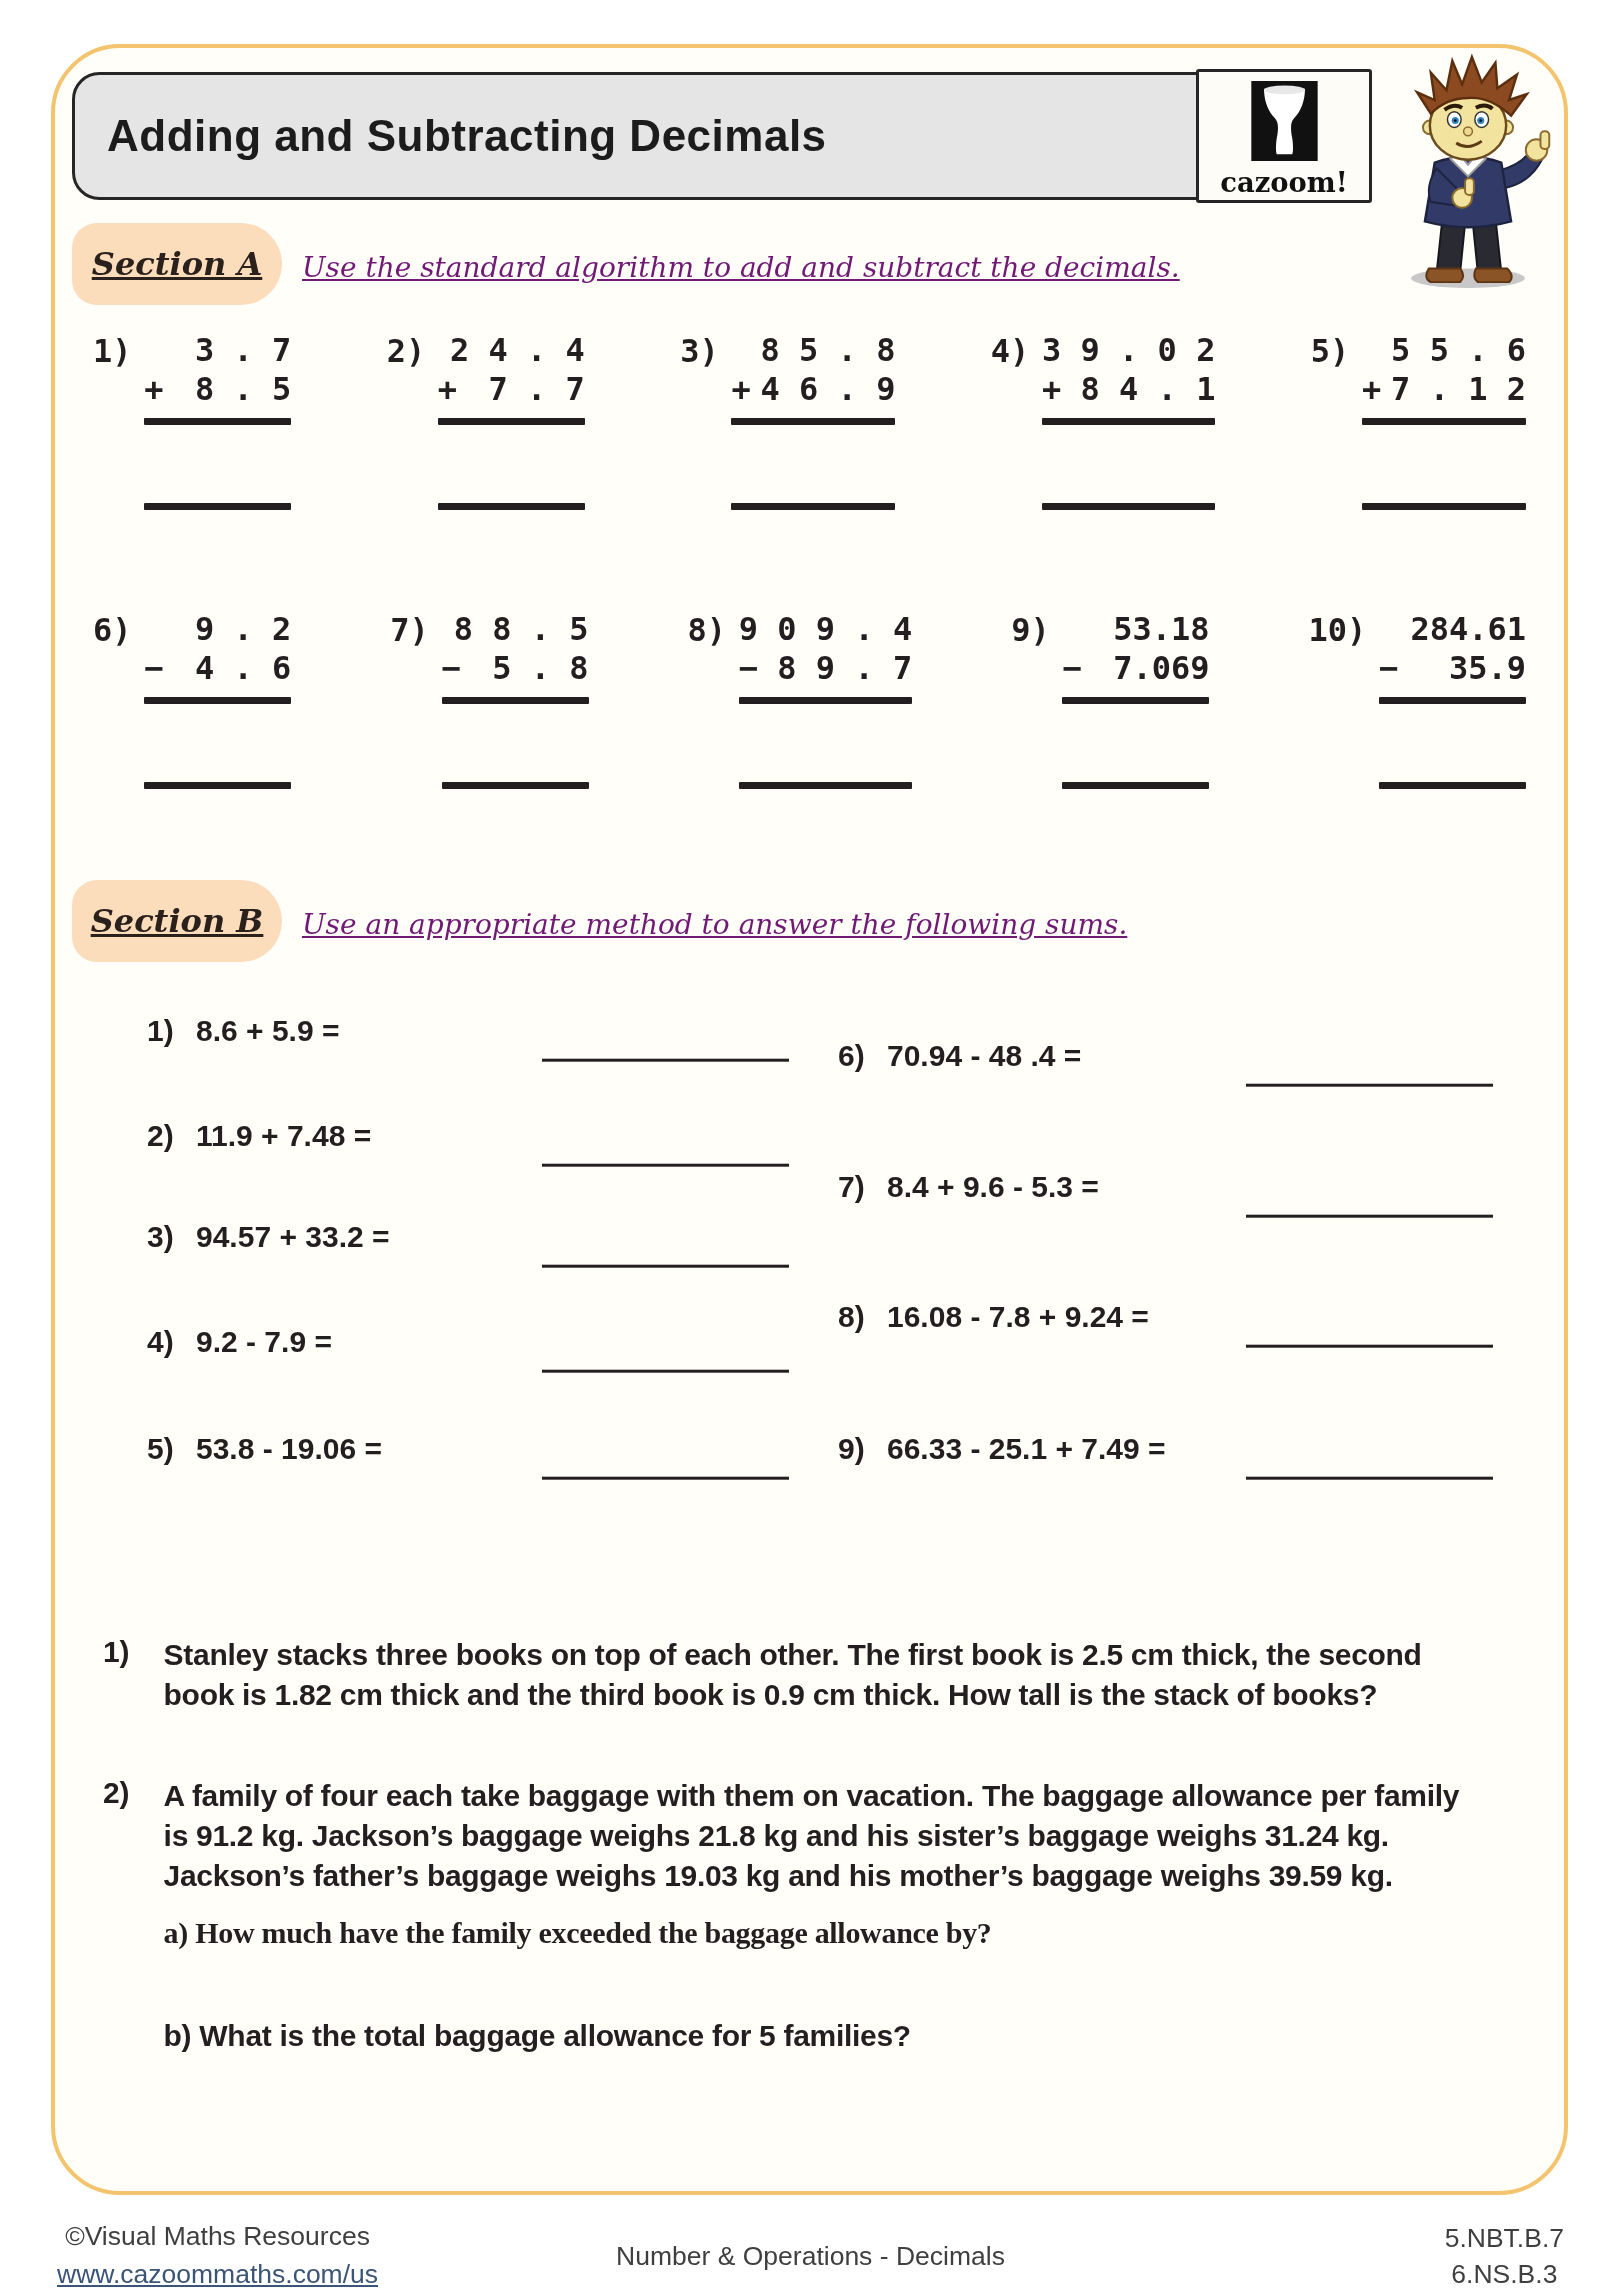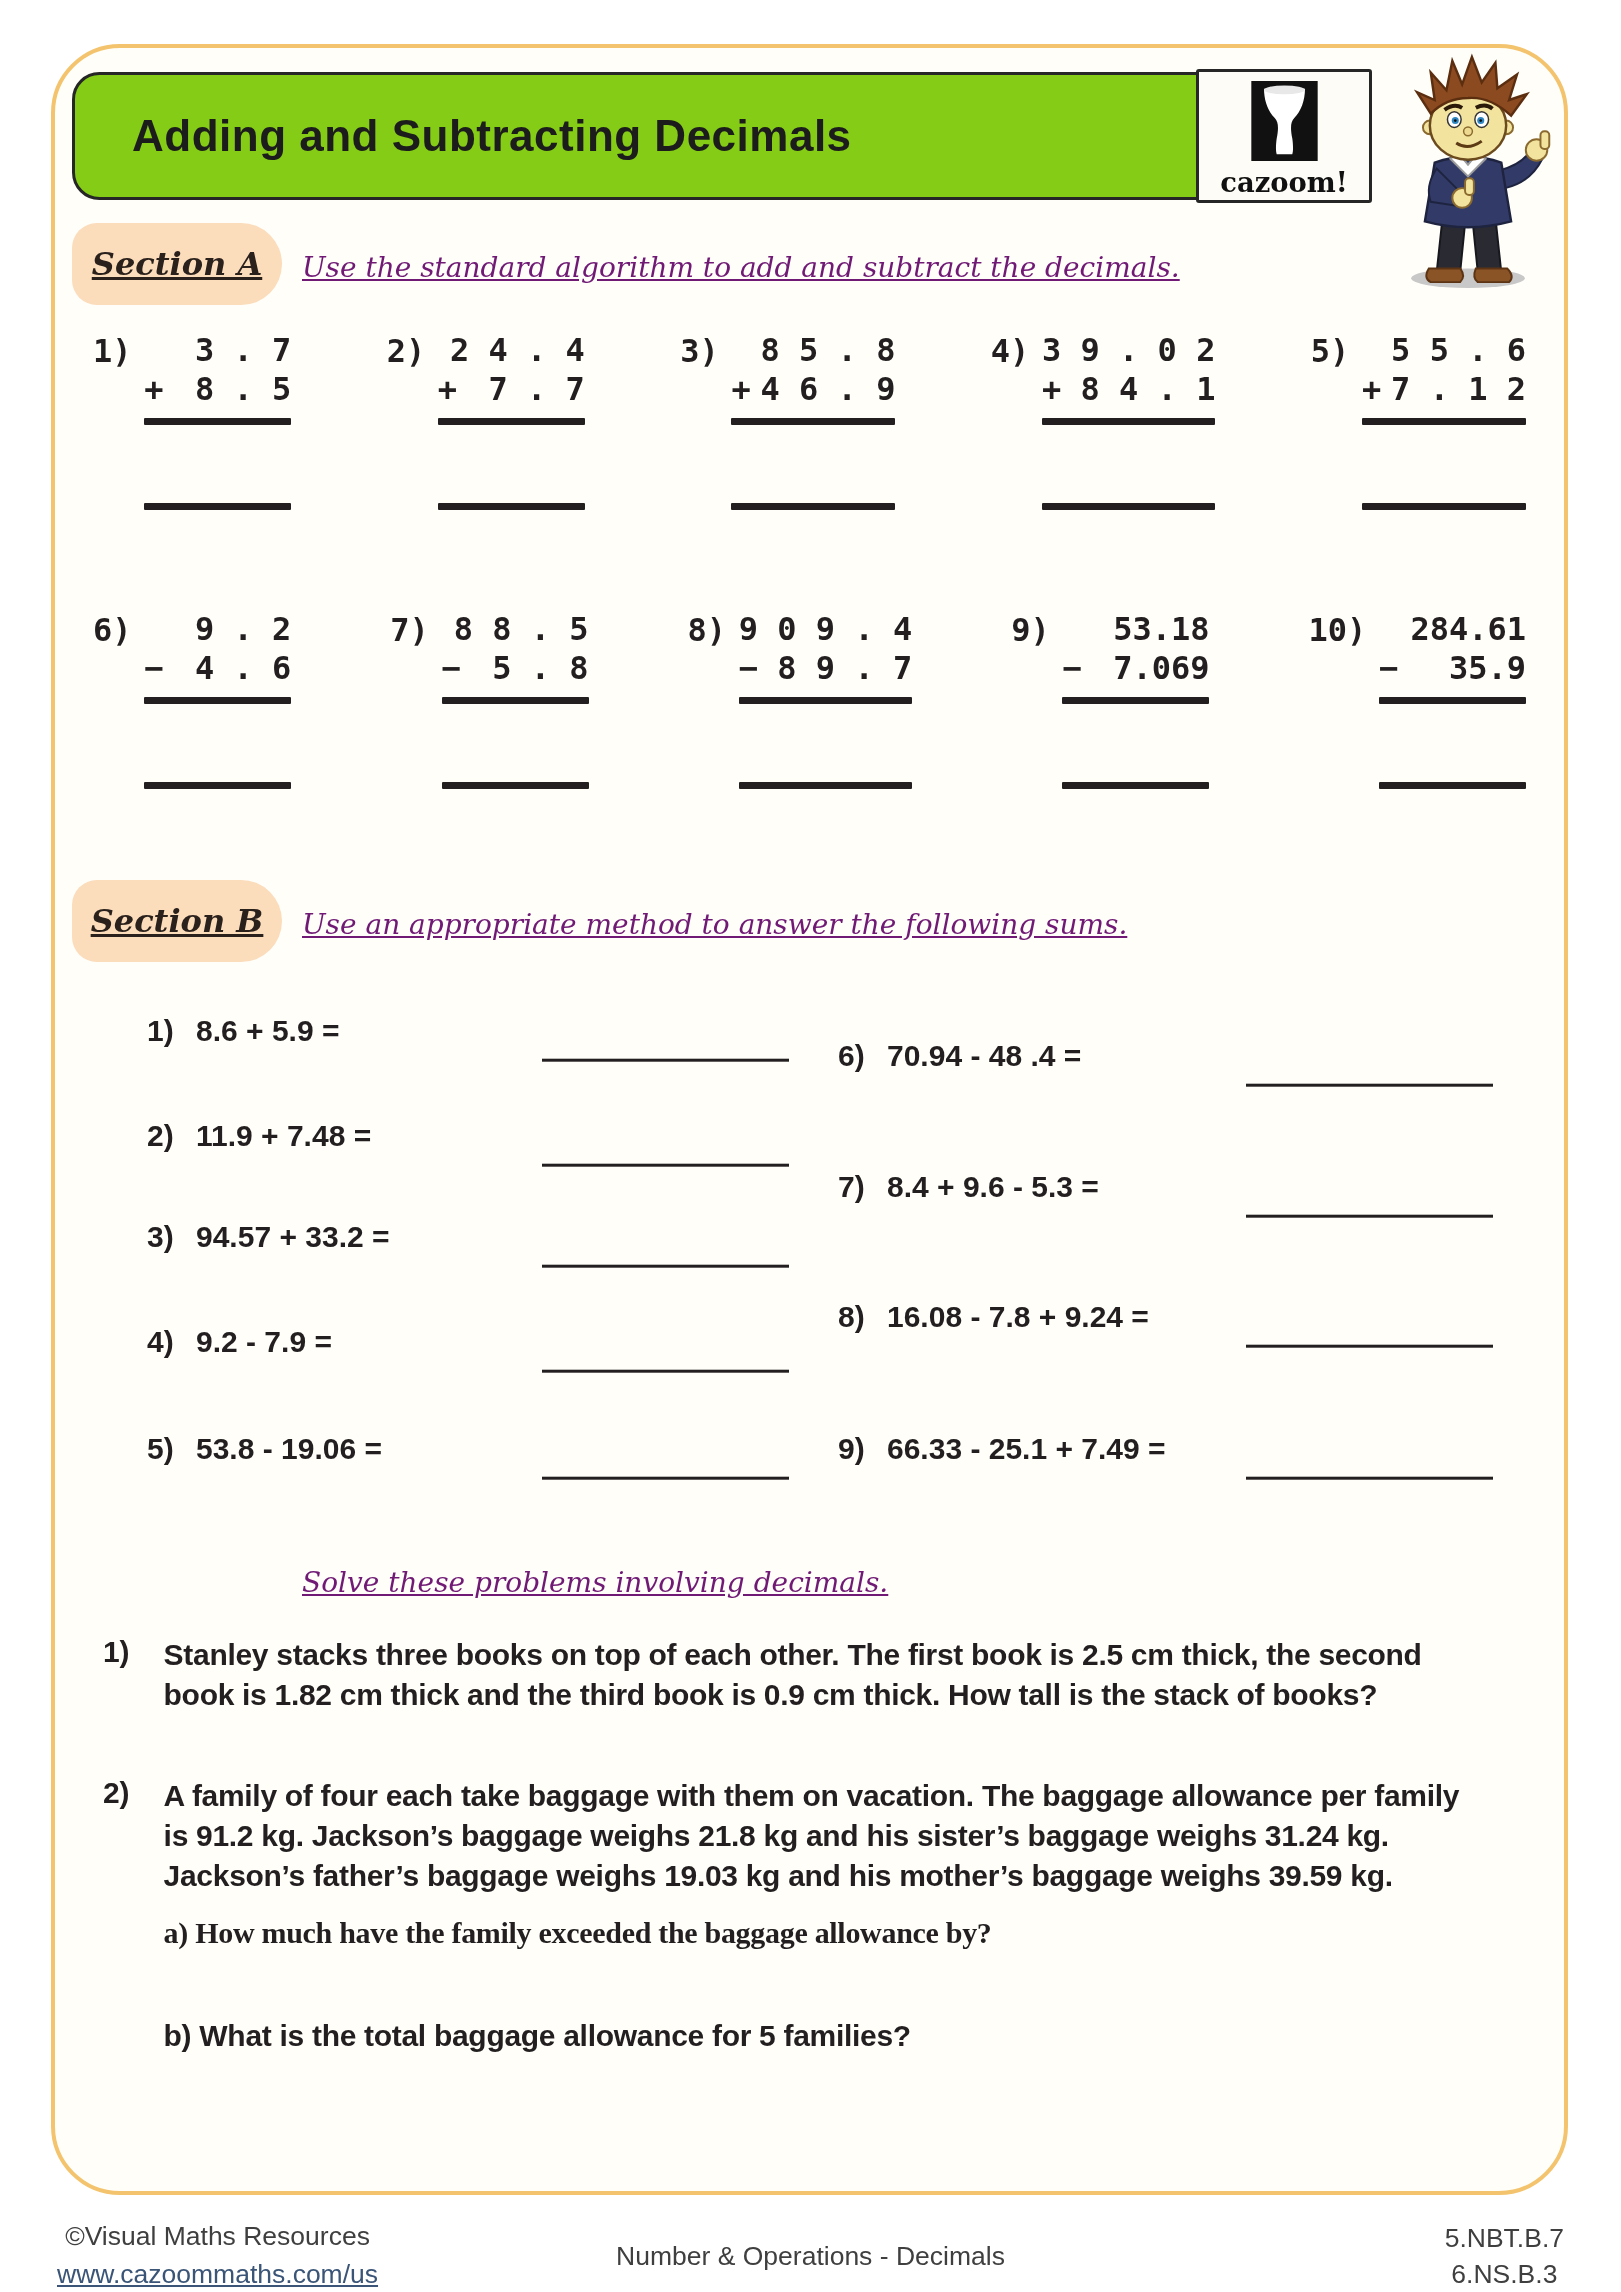--- a/index.html
+++ b/index.html
@@ -4,22 +4,22 @@
 <style>
   * { margin:0; padding:0; box-sizing:border-box; }
   body { background:#ffffff; font-family:"Liberation Sans", sans-serif; color:#231F20; }
   .page { position:relative; width:1621px; height:2293px; background:#ffffff; overflow:hidden; }
 
   .sheet { position:absolute; left:51px; top:44px; width:1517px; height:2151px;
            border:4.9px solid #F3C46D; border-radius:69px; background:#FFFEF9; }
 
   
   .title-box { position:absolute; left:72px; top:72px; width:1298px; height:128px;
-               border:3.9px solid #262626; border-radius:27.4px; background:#84cc16;
-               display:flex; align-items:center; padding-left:57px; }
+               border:3.9px solid #262626; border-radius:27.4px; background:#e5e5e5;
+               display:flex; align-items:center; padding-left:32px; }
   .title-text { font:700 44px "Liberation Sans", sans-serif; letter-spacing:0.5px; color:#1C1C1C; }
 
   .logo-box { position:absolute; left:1196px; top:69px; width:176px; height:134px;
               border:3.9px solid #262626; border-radius:3px; background:#FDFCF6;
               display:flex; flex-direction:column; align-items:center; justify-content:flex-start; padding-top:8.8px; }
   .logo-text { font:700 27.4px "DejaVu Serif", serif; color:#111; margin-top:1px; }
 
   .character { position:absolute; left:1374px; top:49px; width:188px; height:243px; }
 
   
@@ -316,21 +316,20 @@
       <span class="b-expr">16.08 - 7.8 + 9.24 =</span>
       <span class="b-line"></span>
     </div>
     <div class="b-item">
       <span class="b-num">9)</span>
       <span class="b-expr">66.33 - 25.1 + 7.49 =</span>
       <span class="b-line"></span>
     </div>
   </div>
 
-  <div class="instruction ins-c">Solve these problems involving decimals.</div>
 
   <div class="c-wrap">
     <div class="c-item">
       <span class="c-num">1)</span>
       <div class="c-text">Stanley stacks three books on top of each other. The first book is 2.5 cm thick, the second book is 1.82 cm thick and the third book is 0.9 cm thick. How tall is the stack of books?</div>
     </div>
     <div class="c-item">
       <span class="c-num">2)</span>
       <div class="c-text">
         <div>A family of four each take baggage with them on vacation. The baggage allowance per family is 91.2 kg. Jackson’s baggage weighs 21.8 kg and his sister’s baggage weighs 31.24 kg. Jackson’s father’s baggage weighs 19.03 kg and his mother’s baggage weighs 39.59 kg.</div>

